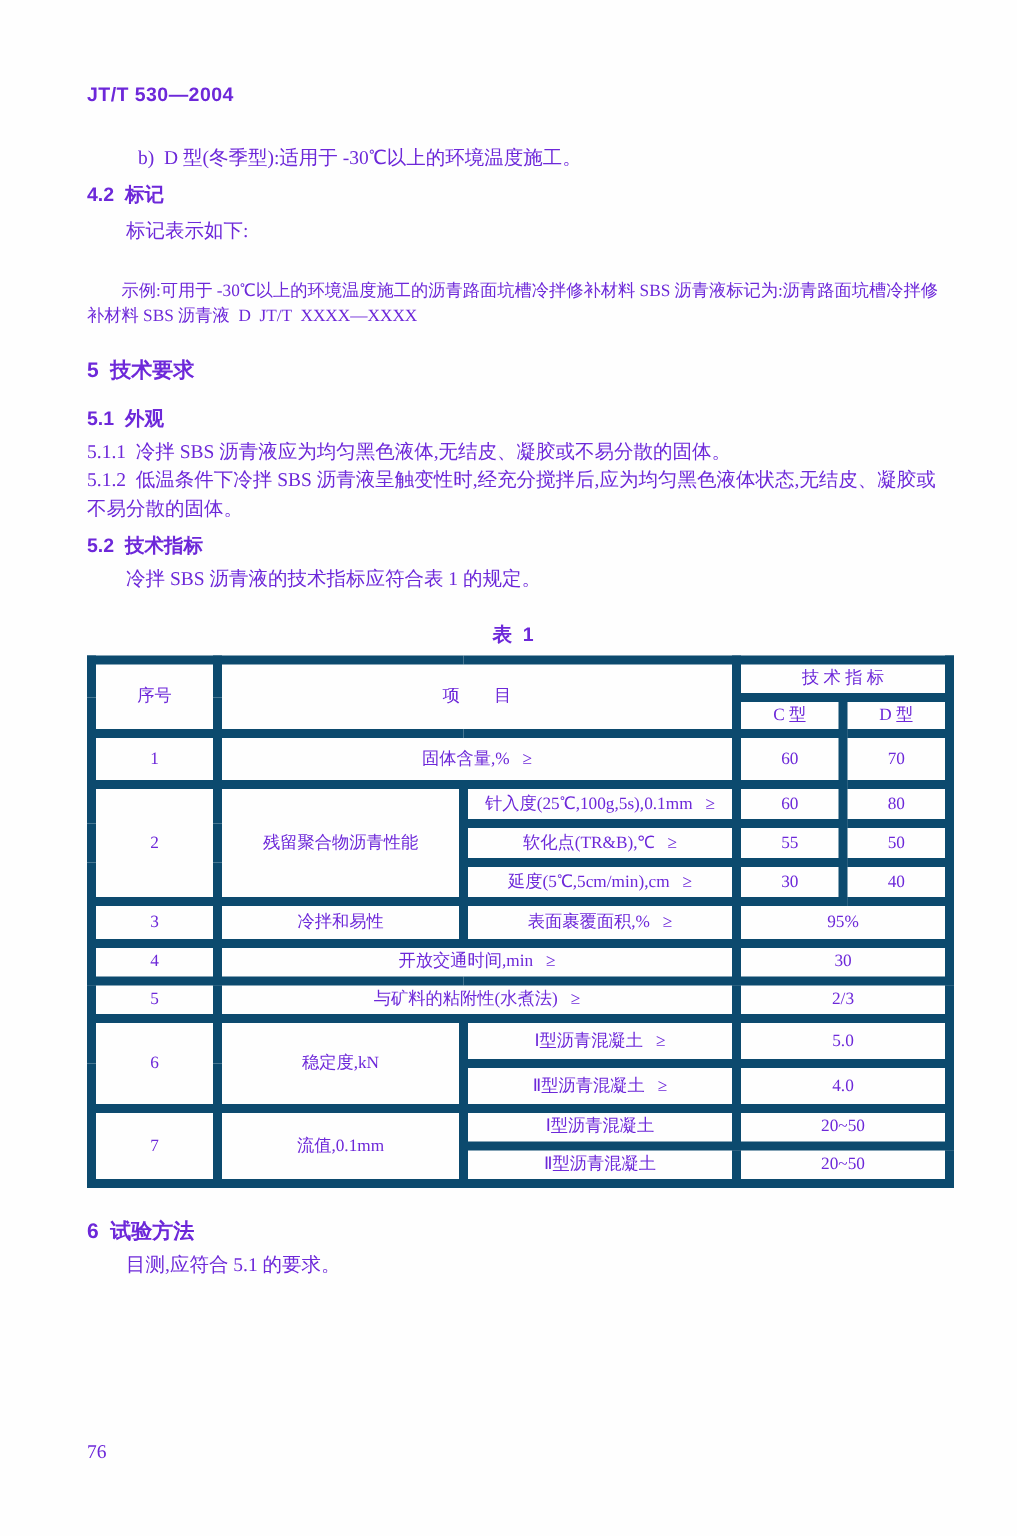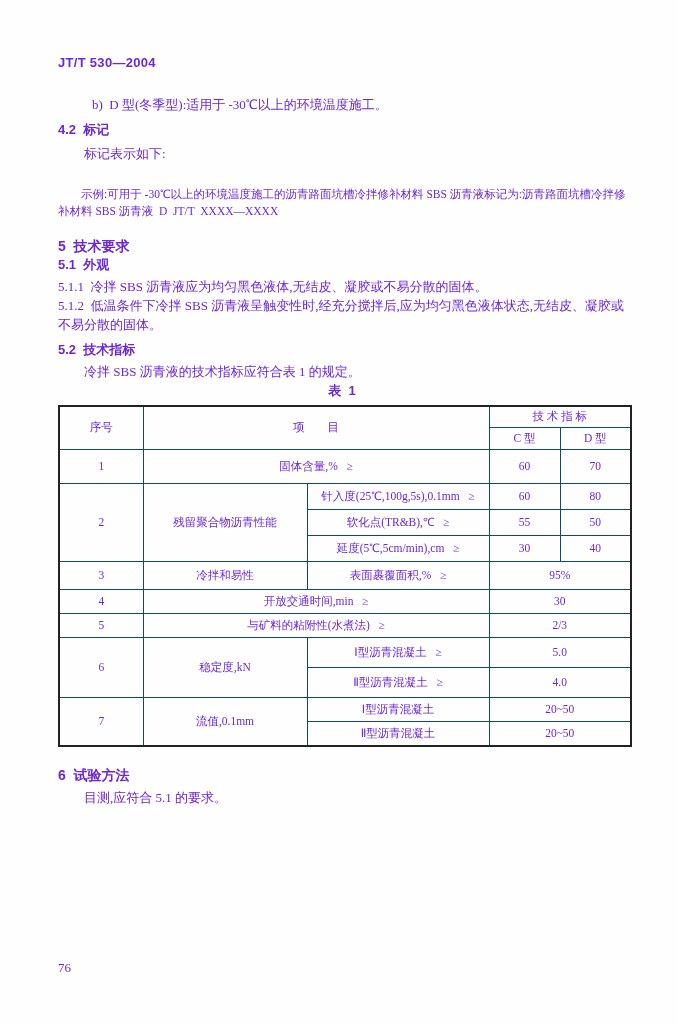--- a/index.html
+++ b/index.html
@@ -7,33 +7,33 @@
   .page{width:678px;height:1024px;background:#fefefe;position:relative;overflow:hidden;color:#6d28d9;margin:0 auto;}
   .content{position:absolute;left:58px;top:55px;width:568px;}
   .doc-code{font-size:13px;font-weight:bold;font-family:"Liberation Sans",sans-serif;letter-spacing:.3px;}
   .para{font-size:13px;line-height:1.45;white-space:pre-wrap;margin:0;}
   .clause-b{margin-top:26px;padding-left:34px;}
   .indent{text-indent:2em;}
   .heading{font-family:"Liberation Sans",sans-serif;font-weight:bold;white-space:pre-wrap;margin:0;}
   .h-main{font-size:14px;}
   .h-sub{font-size:13px;}
   .mt4{margin-top:4px;} .mt6{margin-top:6px;} .mt8{margin-top:8px;}
-  .mt14{} .mt18{margin-top:18px;} .mt20{margin-top:20px;}
+  .mt14{margin-top:14px;} .mt18{margin-top:18px;} .mt20{margin-top:20px;}
   .example{font-size:11.5px;line-height:1.5;text-indent:2em;margin-top:22px;}
 
   
   .diagram{position:relative;height:118px;margin-top:8px;}
   .dbox{position:absolute;top:0;width:56px;height:19px;border:1.5px solid #232323;background:#fff;}
   .dline{position:absolute;background:#232323;}
   .dlabel{position:absolute;font-size:12px;white-space:nowrap;}
 
   
-  .caption{text-align:center;font-size:13px;}
+  .caption{text-align:center;font-size:13px;margin-top:18px;}
   .spec-table{border-collapse:collapse;width:572px;table-layout:fixed;font-size:11.5px;margin-top:5px;border:2px solid #232323;}
-  .spec-table td{border:1px solid #0c4a6e;text-align:center;vertical-align:middle;padding:2px 2px;white-space:pre-wrap;line-height:1.3;}
+  .spec-table td{border:6px solid #0c4a6e;text-align:center;vertical-align:middle;padding:2px 2px;white-space:pre-wrap;line-height:1.3;}
 
   .page-number{position:absolute;left:58px;bottom:48px;font-size:13px;}
 </style>
 </head>
 <body>
 
 <div class="page">
   <div class="content">
 
     <div class="doc-code">JT/T 530—2004</div>

